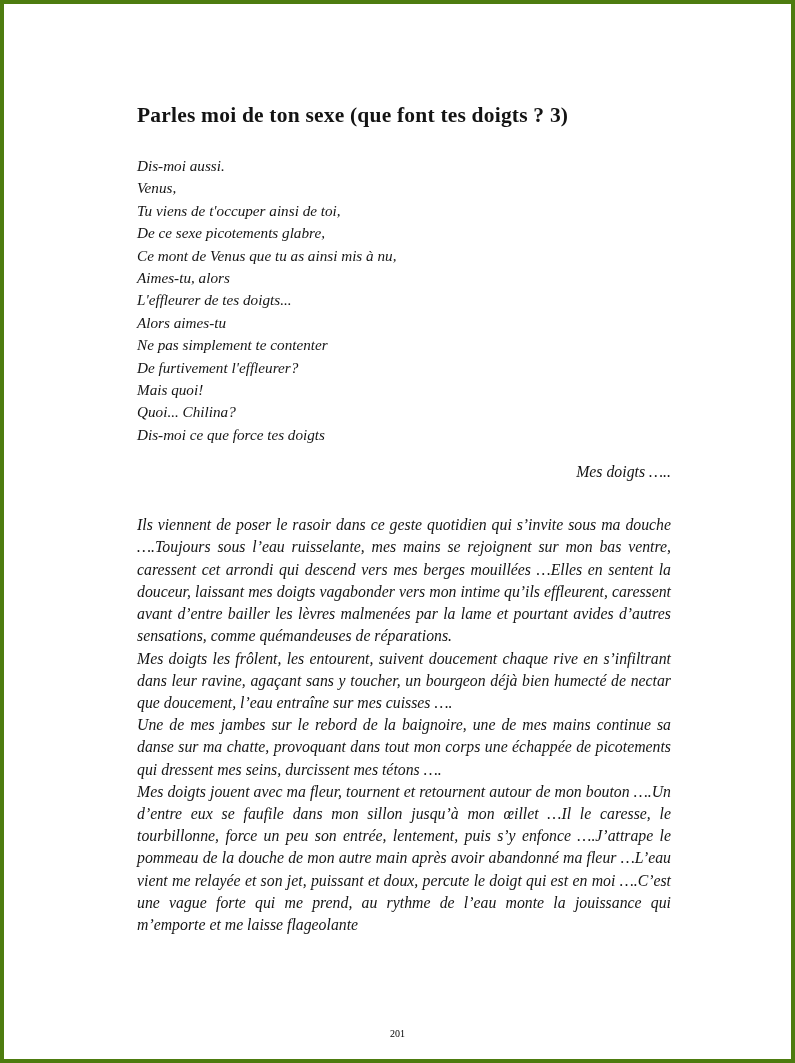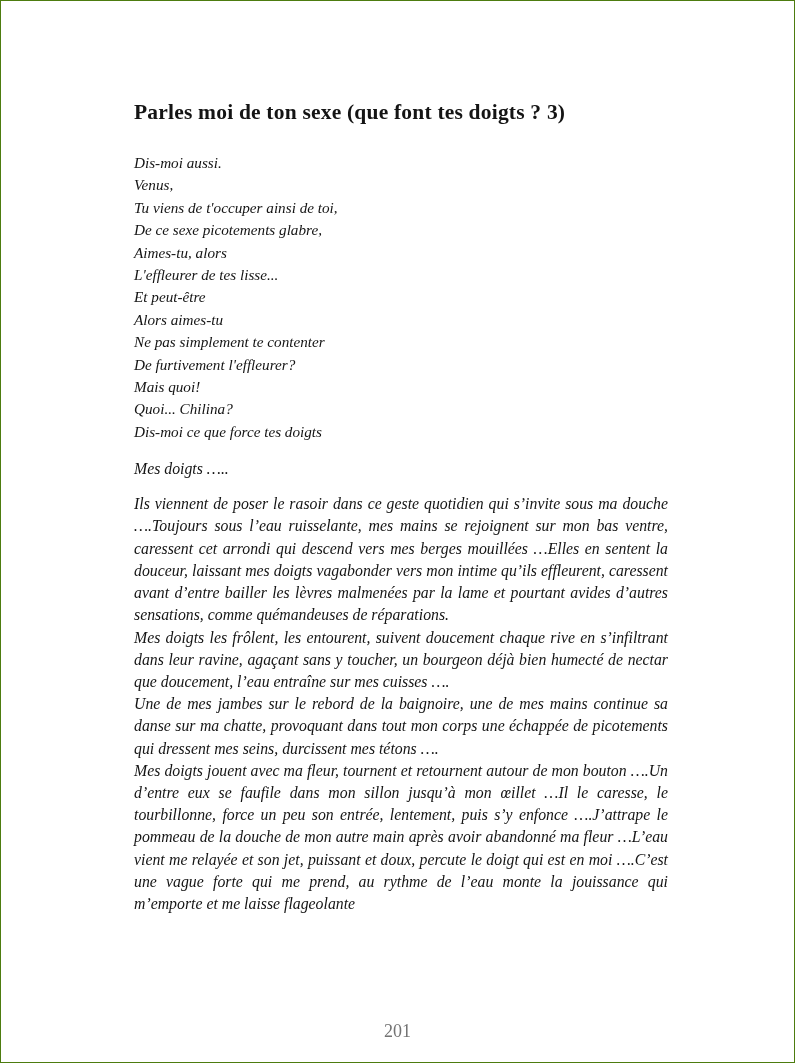--- a/index.html
+++ b/index.html
@@ -9,21 +9,21 @@
     height: 1063px;
     position: relative;
     font-family: "Liberation Serif", serif;
     color: #141414;
     overflow: hidden;
   }
   .page {
     position: absolute;
     inset: 0;
     background: #ffffff;
-    border: 1px solid #4d7c0f;
+    border: 4px solid #4d7c0f;
   }
   .content {
     position: absolute;
     left: 133px;
     top: 99px;
     width: 534px;
   }
   .title {
     font-size: 21.5px;
     font-weight: bold;
@@ -36,55 +36,56 @@
     font-size: 15.2px;
     line-height: 22.4px;
     white-space: nowrap;
     font-style: italic;
   }
   .intro-line {
     margin-top: 15px;
     font-style: italic;
     font-size: 15.8px;
     line-height: 22px;
+    text-align: right;
   }
-  .prose { margin-top: 13px; }
+  .prose { margin-top: 31px; }
   .prose p {
     font-style: italic;
     font-size: 15.8px;
     line-height: 22.2px;
     text-align: justify;
     margin: 0;
   }
   .page-number {
     position: absolute;
     bottom: 20px;
     left: 0;
     right: 0;
     text-align: center;
-    font-size: 18px;
-    color: #737373;
+    font-size: 10px;
+    color: #000000;
   }
 </style>
 </head>
 <body>
 
 <div class="page">
   <div class="content">
 
     <h1 class="title">Parles moi de ton sexe (que font tes doigts ? 3)</h1>
 
     <div class="poem">
       <div class="poem-line">Dis-moi aussi.</div>
       <div class="poem-line">Venus,</div>
       <div class="poem-line">Tu viens de t'occuper ainsi de toi,</div>
       <div class="poem-line">De ce sexe picotements glabre,</div>
+      <div class="poem-line">Ce mont de Venus que tu as ainsi mis à nu,</div>
       <div class="poem-line">Aimes-tu, alors</div>
-      <div class="poem-line">L'effleurer de tes lisse...</div>
-      <div class="poem-line">Et peut-être</div>
+      <div class="poem-line">L'effleurer de tes doigts...</div>
       <div class="poem-line">Alors aimes-tu</div>
       <div class="poem-line">Ne pas simplement te contenter</div>
       <div class="poem-line">De furtivement l'effleurer?</div>
       <div class="poem-line">Mais quoi!</div>
       <div class="poem-line">Quoi... Chilina?</div>
       <div class="poem-line">Dis-moi ce que force tes doigts</div>
     </div>
 
     <div class="intro-line">Mes doigts …..</div>
 

